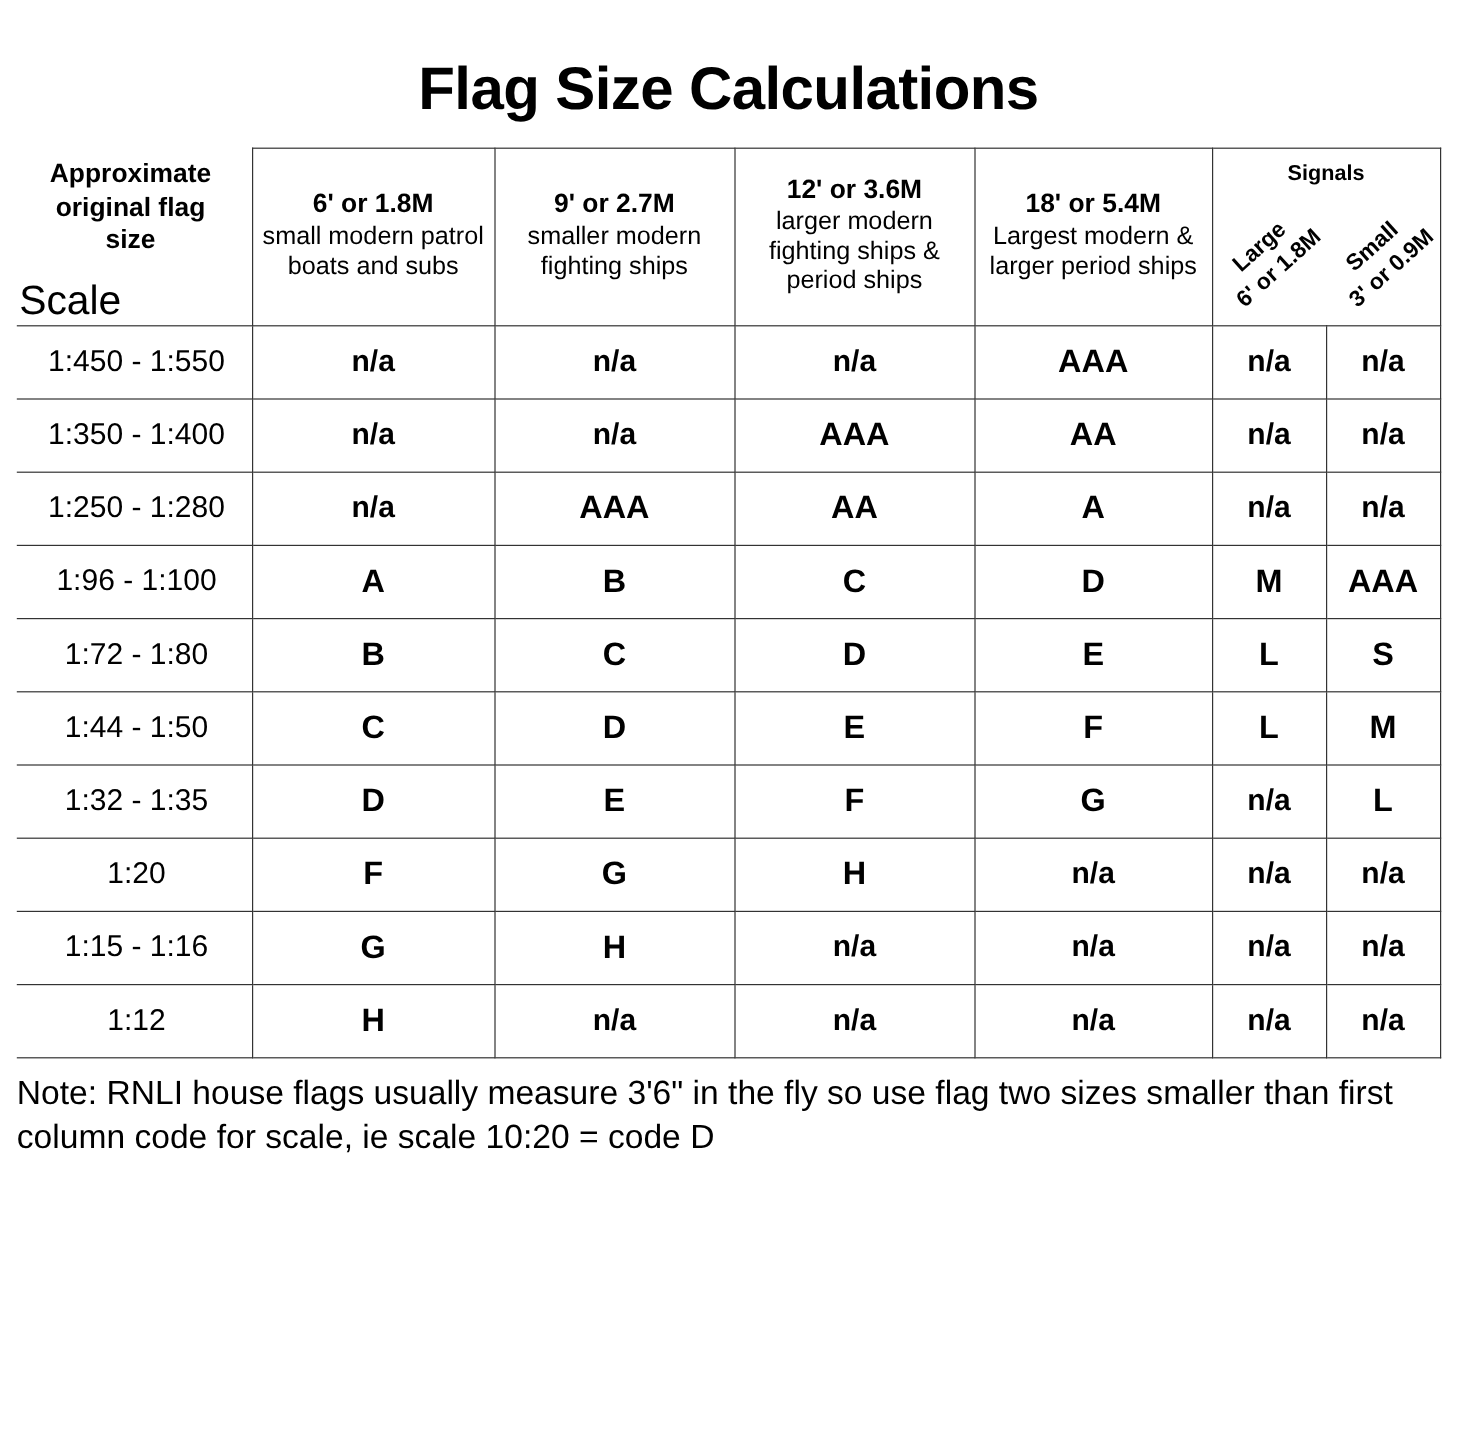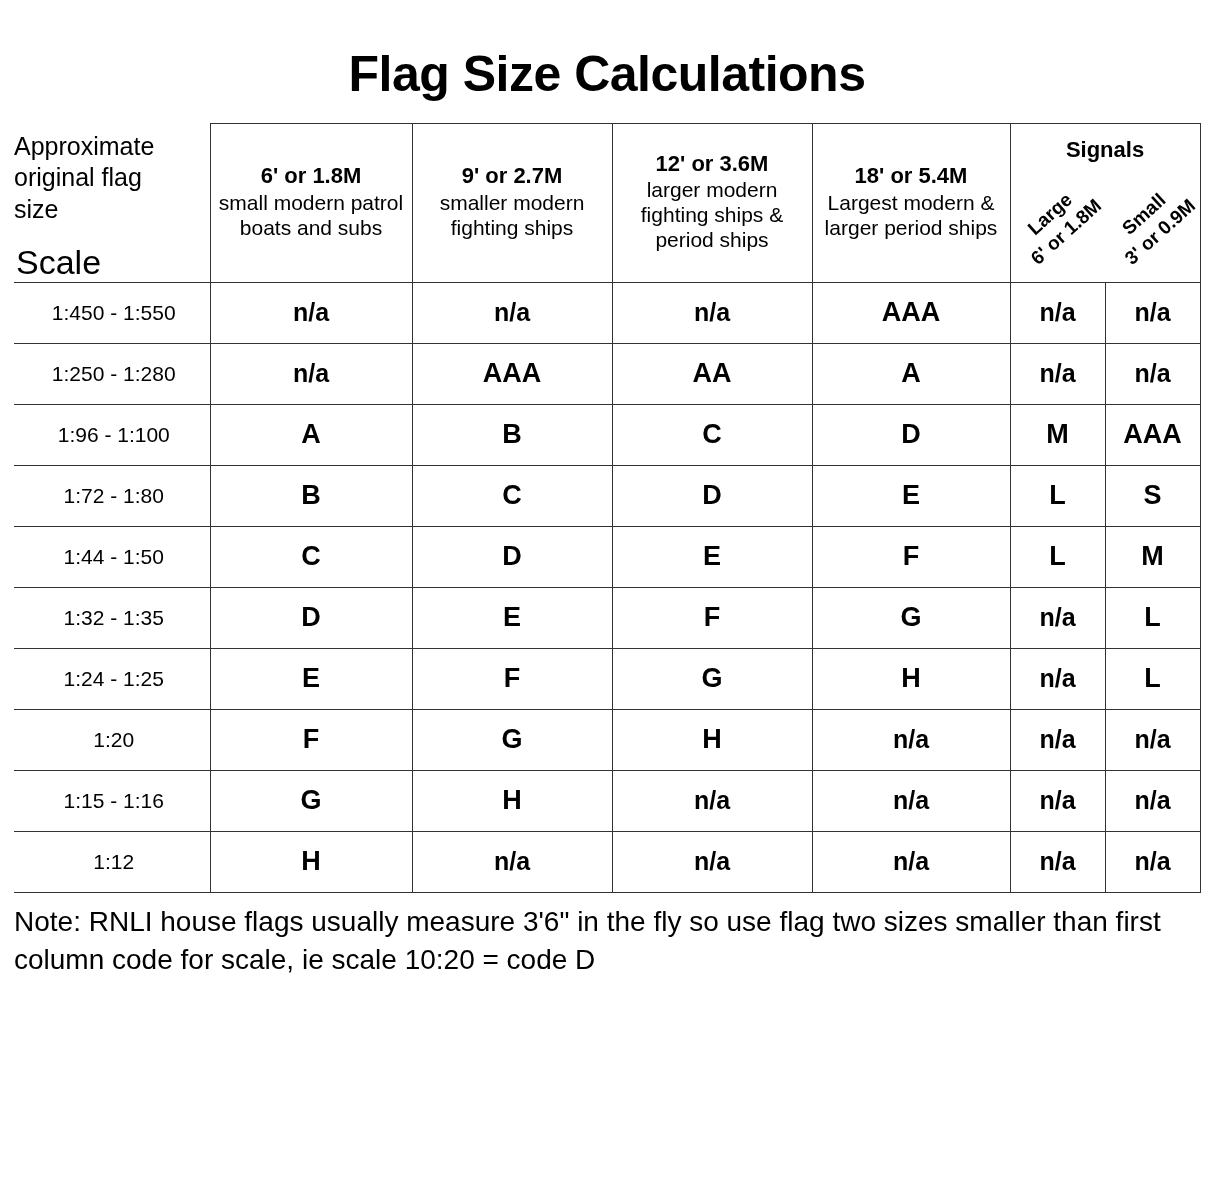--- a/index.html
+++ b/index.html
@@ -45,26 +45,26 @@
   
   .hdr-scale {
     border: none !important;
     text-align: right;
     vertical-align: top;
     position: relative;
     padding: 0 !important;
   }
   .hdr-scale .approx {
     display: block;
-    font-size: 25px;
+    font-size: 22px;
     line-height: 1.25;
-    text-align: left;
+    text-align: center;
     padding-right: 6px;
     padding-top: 8px;
-    font-weight: normal;
+    font-weight: bold;
   }
   .hdr-scale .scaleword {
     display: block;
     text-align: left;
     font-size: 34px;
     padding-top: 18px;
     padding-left: 2px;
     font-weight: normal;
   }
   .colhead {
@@ -78,21 +78,21 @@
     font-size: 22px;
     display: block;
     margin-bottom: 2px;
   }
   .signals-head {
     padding: 0 !important;
     vertical-align: top;
   }
   .signals-title {
     font-weight: bold;
-    font-size: 22px;
+    font-size: 18px;
     padding: 10px 0 4px 0;
     border-bottom: none;
   }
   .signals-sub {
     display: flex;
     height: 112px;
   }
   .signals-sub .sig-cell {
     flex: 1 1 50%;
     position: relative;
@@ -107,21 +107,21 @@
     font-size: 19px;
     line-height: 1.25;
     text-align: center;
   }
   .rot .r1 { display: block; }
   .rot .r2 { display: block; }
 
   .scale-cell {
     text-align: left;
     padding-left: 4px !important;
-    font-size: 21px;
+    font-size: 25px;
     border-left: none !important;
     border-right: 1px solid #333333 !important;
   }
   .data-cell {
     font-weight: bold;
     font-size: 27px;
     height: 60px;
   }
   .data-cell.na {
     font-size: 25px;
@@ -209,20 +209,29 @@
         <tr>
           <td class="scale-cell">1:450 - 1:550</td>
           <td class="data-cell na">n/a</td>
           <td class="data-cell na">n/a</td>
           <td class="data-cell na">n/a</td>
           <td class="data-cell">AAA</td>
           <td class="sig-col na">n/a</td>
           <td class="sig-col na">n/a</td>
         </tr>
         <tr>
+          <td class="scale-cell">1:350 - 1:400</td>
+          <td class="data-cell na">n/a</td>
+          <td class="data-cell na">n/a</td>
+          <td class="data-cell">AAA</td>
+          <td class="data-cell">AA</td>
+          <td class="sig-col na">n/a</td>
+          <td class="sig-col na">n/a</td>
+        </tr>
+        <tr>
           <td class="scale-cell">1:250 - 1:280</td>
           <td class="data-cell na">n/a</td>
           <td class="data-cell">AAA</td>
           <td class="data-cell">AA</td>
           <td class="data-cell">A</td>
           <td class="sig-col na">n/a</td>
           <td class="sig-col na">n/a</td>
         </tr>
         <tr>
           <td class="scale-cell">1:96 - 1:100</td>
@@ -254,29 +263,20 @@
         <tr>
           <td class="scale-cell">1:32 - 1:35</td>
           <td class="data-cell">D</td>
           <td class="data-cell">E</td>
           <td class="data-cell">F</td>
           <td class="data-cell">G</td>
           <td class="sig-col na">n/a</td>
           <td class="sig-col">L</td>
         </tr>
         <tr>
-          <td class="scale-cell">1:24 - 1:25</td>
-          <td class="data-cell">E</td>
-          <td class="data-cell">F</td>
-          <td class="data-cell">G</td>
-          <td class="data-cell">H</td>
-          <td class="sig-col na">n/a</td>
-          <td class="sig-col">L</td>
-        </tr>
-        <tr>
           <td class="scale-cell">1:20</td>
           <td class="data-cell">F</td>
           <td class="data-cell">G</td>
           <td class="data-cell">H</td>
           <td class="data-cell na">n/a</td>
           <td class="sig-col na">n/a</td>
           <td class="sig-col na">n/a</td>
         </tr>
         <tr>
           <td class="scale-cell">1:15 - 1:16</td>

